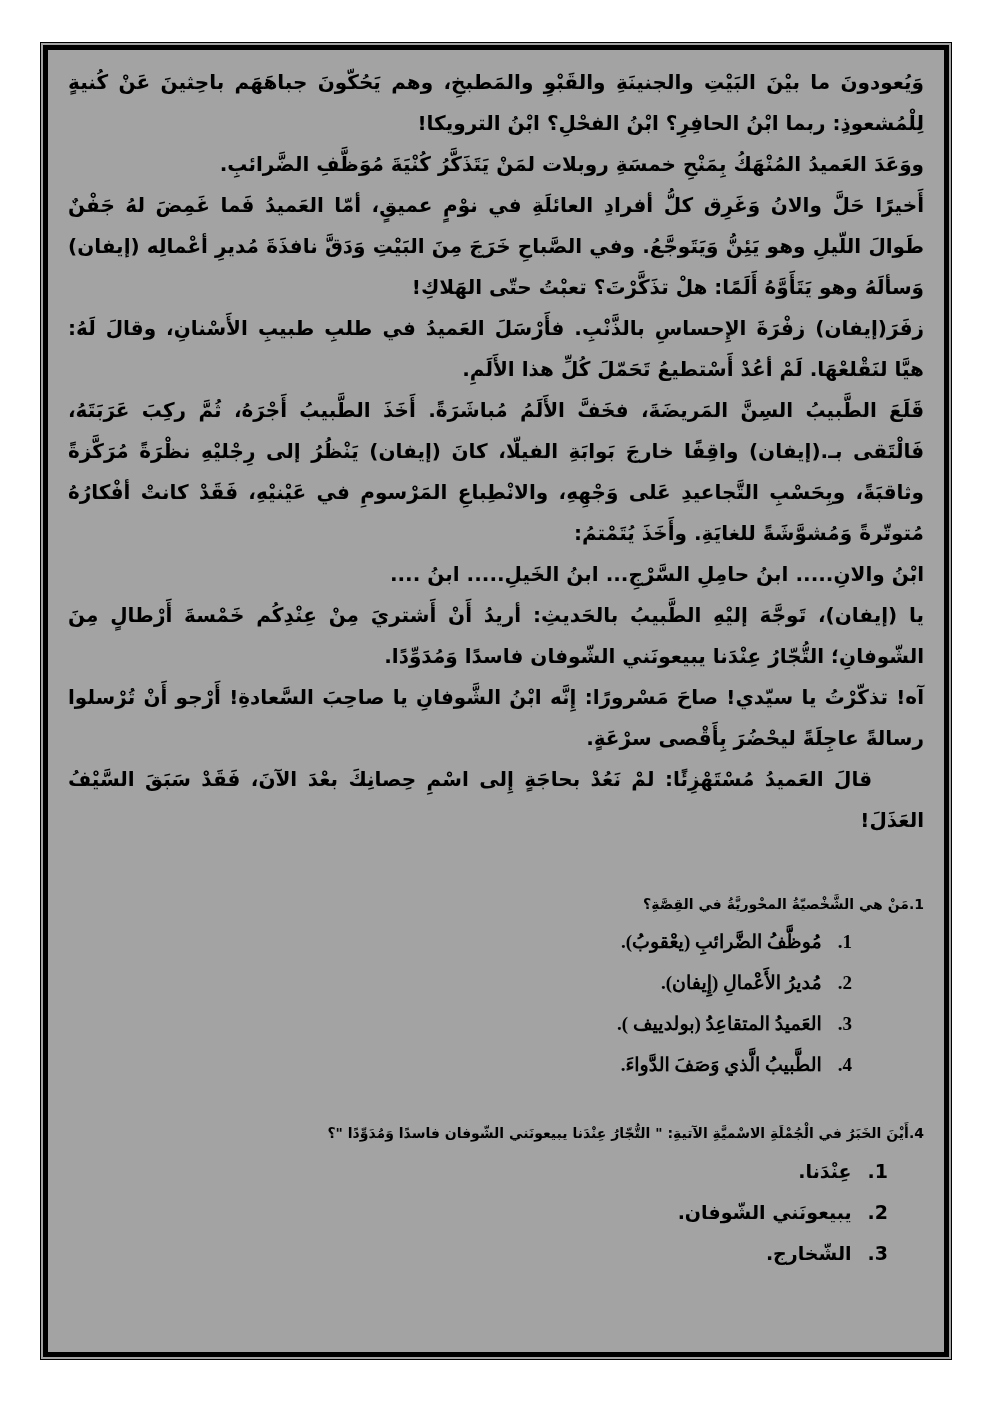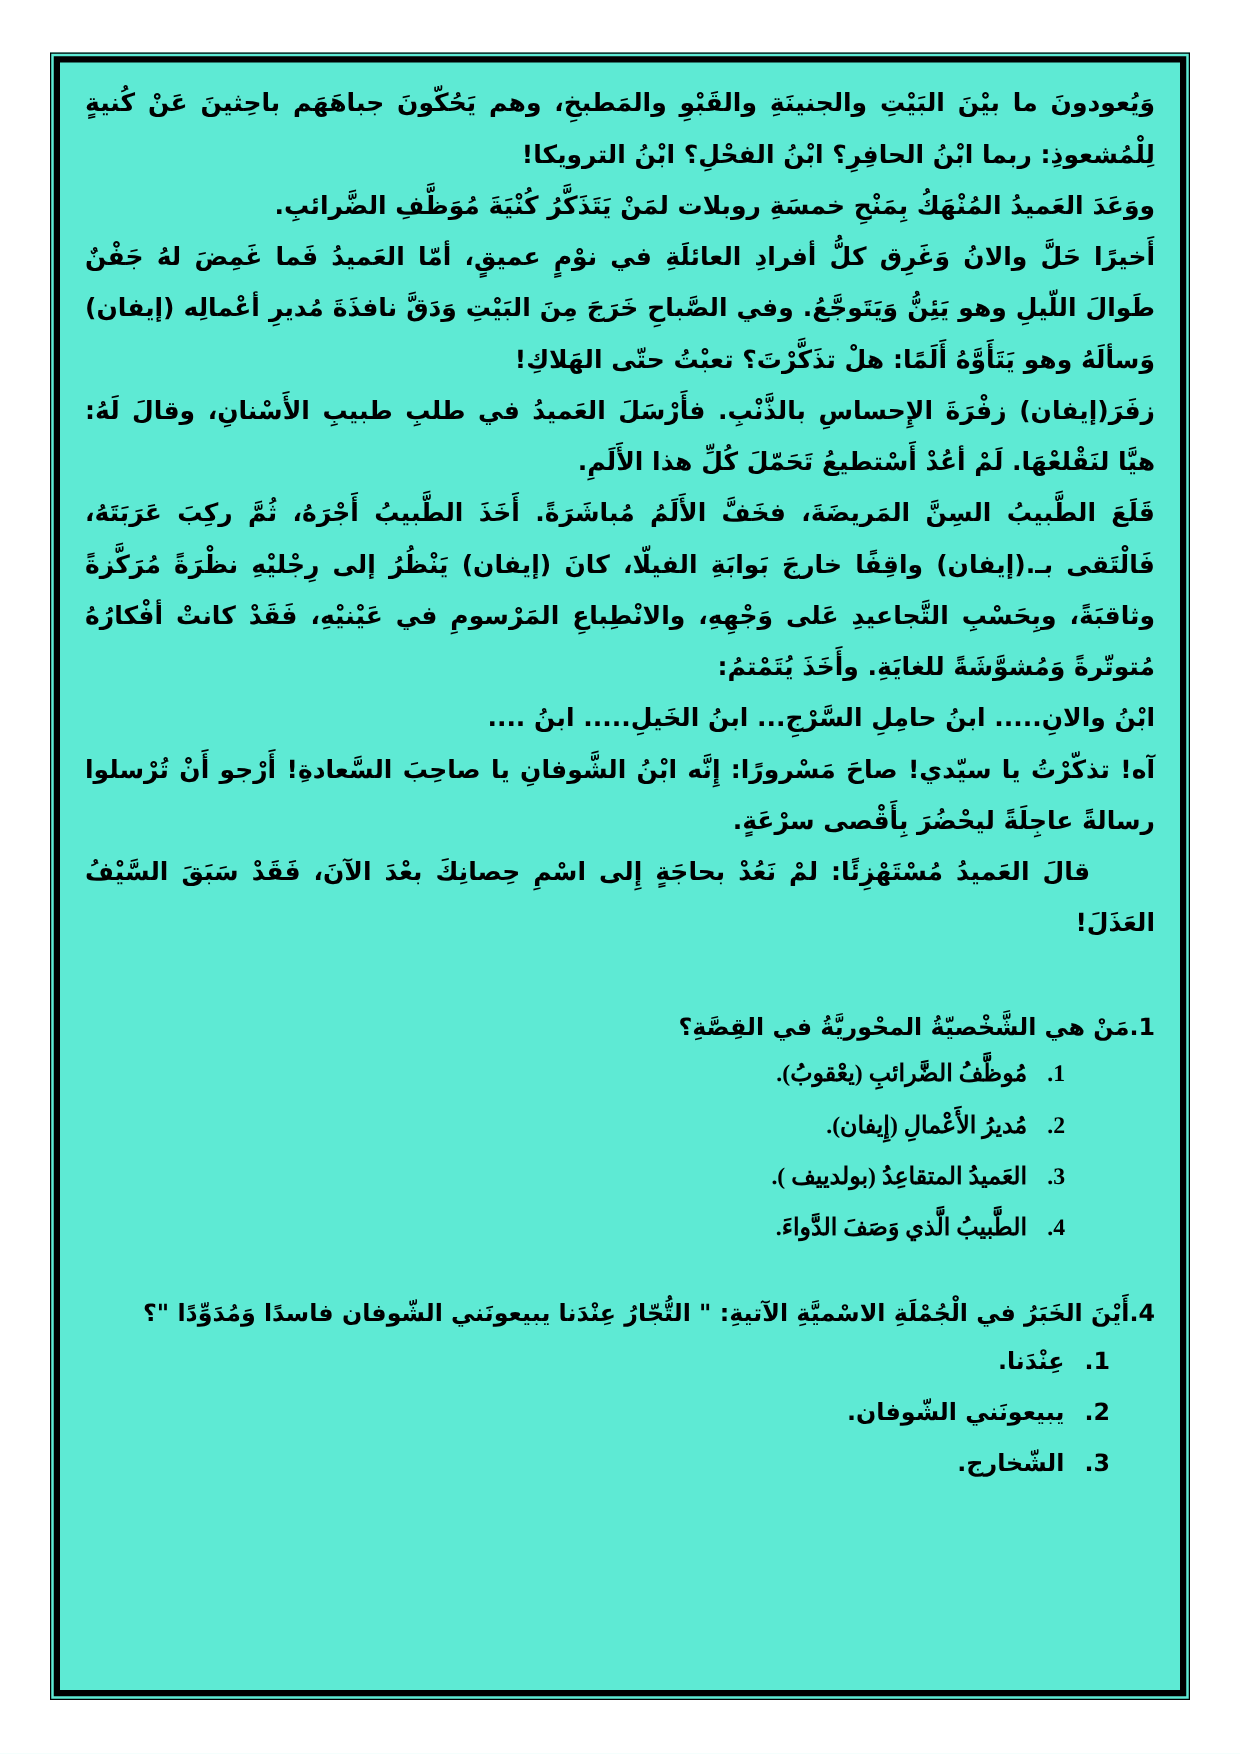--- a/index.html
+++ b/index.html
@@ -13,21 +13,21 @@
     direction: rtl;
   }
   .page-frame {
     position: absolute;
     left: 40px;
     top: 42px;
     width: 912px;
     height: 1318px;
     border: 1.5px solid #000000;
     padding: 2px;
-    background: #5eead4;
+    background: #a3a3a3;
   }
   .page-frame-inner {
     width: 100%;
     height: 100%;
     border: 5px solid #000000;
     padding: 12px 20px 0 20px;
     overflow: hidden;
   }
   .story {
     direction: rtl;
@@ -40,21 +40,21 @@
     text-align: justify;
     color: #000000;
   }
   .story p.indent { text-indent: 52px; }
   .questions {
     direction: rtl;
     margin-top: 48px;
   }
   .question { margin-bottom: 40px; }
   .question-title {
-    font-size: 19px;
+    font-size: 14px;
     font-weight: bold;
     text-align: right;
     line-height: 30px;
     margin-bottom: 10px;
     color: #000000;
   }
   .underlined-word {
     text-underline-offset: 3px;
     text-decoration-thickness: 1.5px;
   }
@@ -80,20 +80,21 @@
 <div class="page-frame">
   <div class="page-frame-inner">
 
     <div class="story">
       <p>وَيُعودونَ ما بيْنَ البَيْتِ والجنينَةِ والقَبْوِ والمَطبخِ، وهم يَحُكّونَ جباهَهَم باحِثينَ عَنْ كُنيةٍ لِلْمُشعوذِ: ربما ابْنُ الحافِرِ؟ ابْنُ الفحْلِ؟ ابْنُ الترويكا!</p>
       <p>ووَعَدَ العَميدُ المُنْهَكُ بِمَنْحِ خمسَةِ روبلات لمَنْ يَتَذَكَّرُ كُنْيَةَ مُوَظَّفِ الضَّرائبِ.</p>
       <p>أَخيرًا حَلَّ والانُ وَغَرِق كلُّ أفرادِ العائلَةِ في نوْمٍ عميقٍ، أمّا العَميدُ فَما غَمِضَ لهُ جَفْنٌ طَوالَ اللّيلِ وهو يَئِنُّ وَيَتَوجَّعُ. وفي الصَّباحِ خَرَجَ مِنَ البَيْتِ وَدَقَّ نافذَةَ مُديرِ أعْمالِه (إيفان) وَسألَهُ وهو يَتَأَوَّهُ أَلَمًا: هلْ تذَكَّرْتَ؟ تعبْتُ حتّى الهَلاكِ!</p>
       <p>زفَرَ(إيفان) زفْرَةَ الإِحساسِ بالذَّنْبِ. فأَرْسَلَ العَميدُ في طلبِ طبيبِ الأَسْنانِ، وقالَ لَهُ: هيَّا لنَقْلعْهَا. لَمْ أعُدْ أَسْتطيعُ تَحَمّلَ كُلِّ هذا الأَلَمِ.</p>
       <p>قَلَعَ الطَّبيبُ السِنَّ المَريضَةَ، فخَفَّ الأَلَمُ مُباشَرَةً. أَخَذَ الطَّبيبُ أَجْرَهُ، ثُمَّ ركِبَ عَرَبَتَهُ، فَالْتَقى بـ.(إيفان) واقِفًا خارجَ بَوابَةِ الفيلّا، كانَ (إيفان) يَنْظُرُ إلى رِجْليْهِ نظْرَةً مُرَكَّزةً وثاقبَةً، وبِحَسْبِ التَّجاعيدِ عَلى وَجْهِهِ، والانْطِباعِ المَرْسومِ في عَيْنيْهِ، فَقَدْ كانتْ أفْكارُهُ مُتوتّرةً وَمُشوَّشَةً للغايَةِ. وأَخَذَ يُتَمْتمُ:</p>
       <p>ابْنُ والانِ..... ابنُ حامِلِ السَّرْجِ... ابنُ الخَيلِ..... ابنُ ....</p>
+      <p>يا (إيفان)، تَوجَّهَ إليْهِ الطَّبيبُ بالحَديثِ: أريدُ أَنْ أَشتريَ مِنْ عِنْدِكُم خَمْسةَ أَرْطالٍ مِنَ الشّوفانِ؛ التُّجّارُ عِنْدَنا يبيعونَني الشّوفان فاسدًا وَمُدَوِّدًا.</p>
       <p>آه! تذكّرْتُ يا سيّدي! صاحَ مَسْرورًا: إِنَّه ابْنُ الشَّوفانِ يا صاحِبَ السَّعادةِ! أَرْجو أَنْ تُرْسلوا رسالةً عاجِلَةً ليحْضُرَ بِأَقْصى سرْعَةٍ.</p>
       <p class="indent">قالَ العَميدُ مُسْتَهْزِئًا: لمْ نَعُدْ بحاجَةٍ إِلى اسْمِ حِصانِكَ بعْدَ الآنَ، فَقَدْ سَبَقَ السَّيْفُ العَذَلَ!</p>
     </div>
 
     <div class="questions">
 
       <div class="question q1">
         <div class="question-title">1.مَنْ هي الشَّخْصيّةُ المحْوريَّةُ في القِصَّةِ؟</div>
         <div class="options">
           <div class="option-row">

